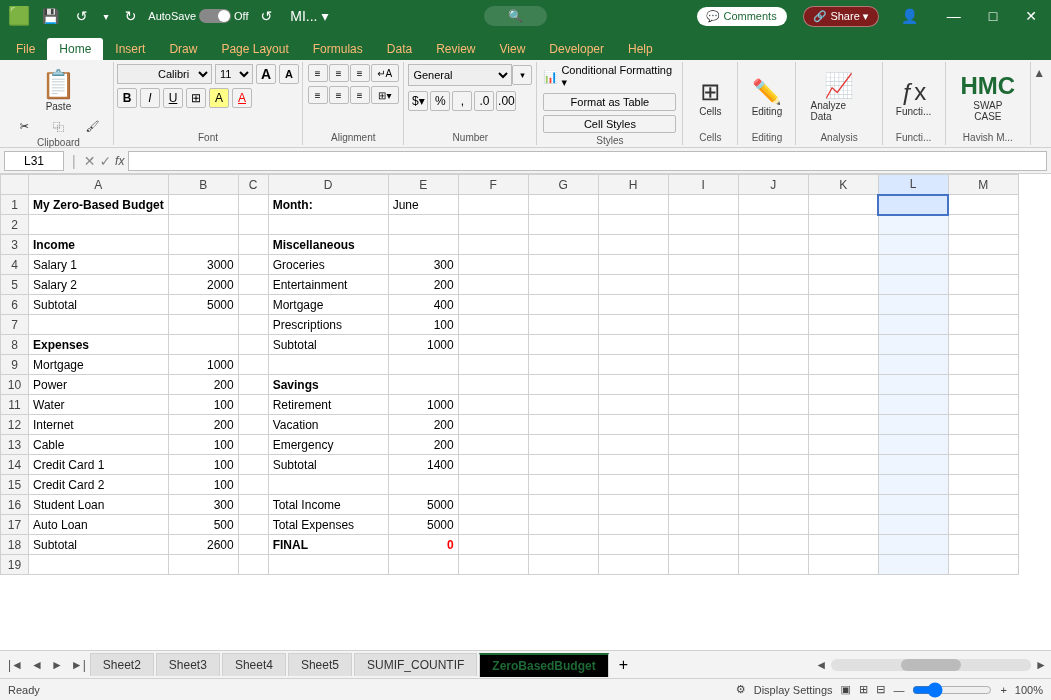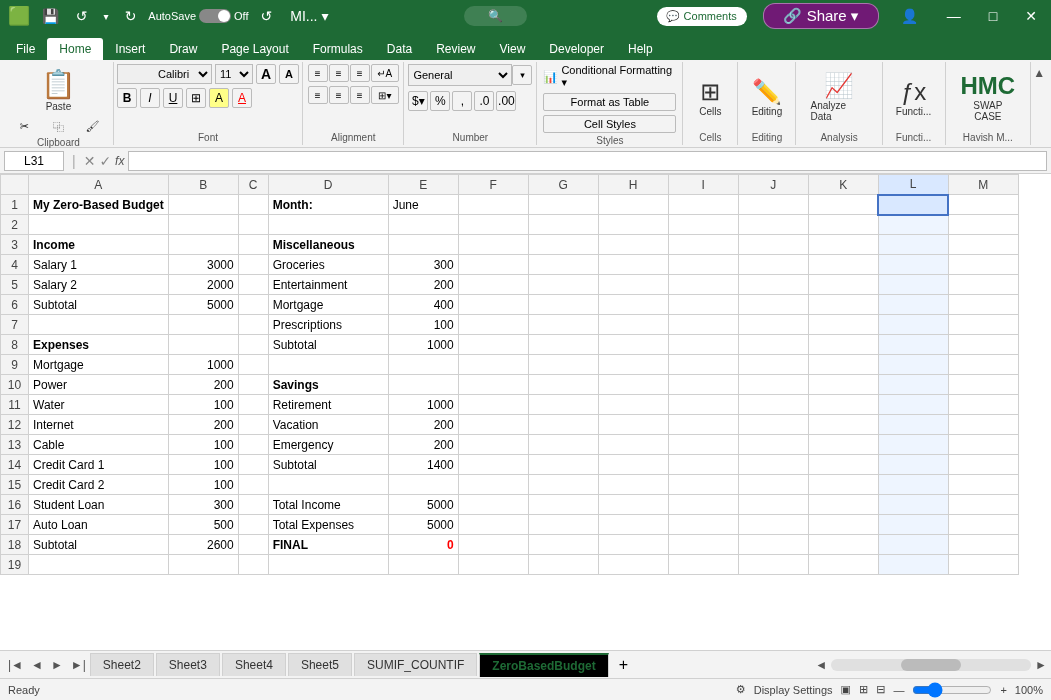--- a/index.html
+++ b/index.html
@@ -22,21 +22,21 @@
     
     #ribbon-tabs {
       background: #1e6a35;
       height: 28px;
       display: flex;
       align-items: flex-end;
       padding: 0 4px;
     }
     .ribbon-tab {
       padding: 4px 12px;
-      color: #ffffff;
+      color: #fdba74;
       font-size: 12px;
       cursor: pointer;
       border-radius: 3px 3px 0 0;
     }
     .ribbon-tab.active {
       background: white;
       color: #1e6a35;
     }
 
     
@@ -345,26 +345,26 @@
       border: none;
       border-radius: 12px;
       padding: 3px 10px;
       font-size: 11px;
       cursor: pointer;
       display: flex;
       align-items: center;
       gap: 3px;
     }
     .share-btn {
-      background: #701a75;
+      background: #7f1d1d;
       color: white;
       border: 1px solid rgba(255,255,255,0.4);
       border-radius: 12px;
-      padding: 3px 20px;
-      font-size: 15px;
+      padding: 3px 10px;
+      font-size: 11px;
       cursor: pointer;
     }
     .scroll-right { margin-left: auto; }
   </style>
 </head>
 <body>
 
 <div id="titlebar">
   <div class="left">
     <span style="font-size:18px;">🟩</span>

